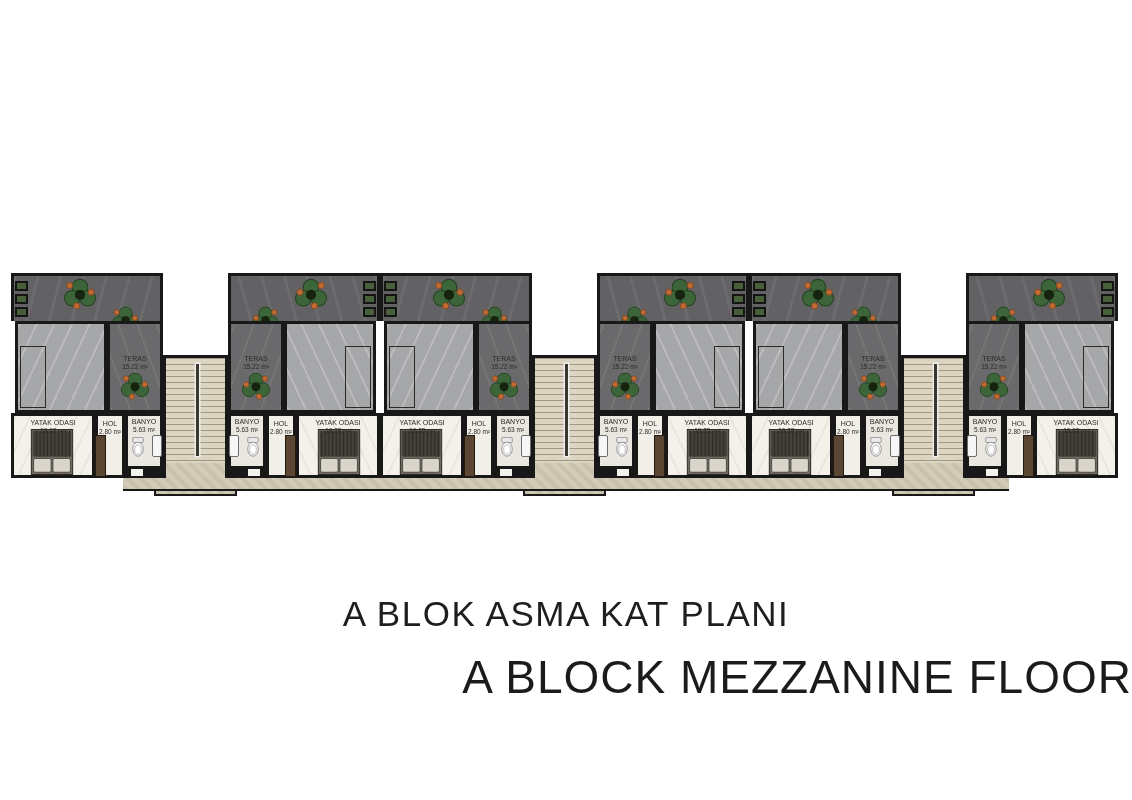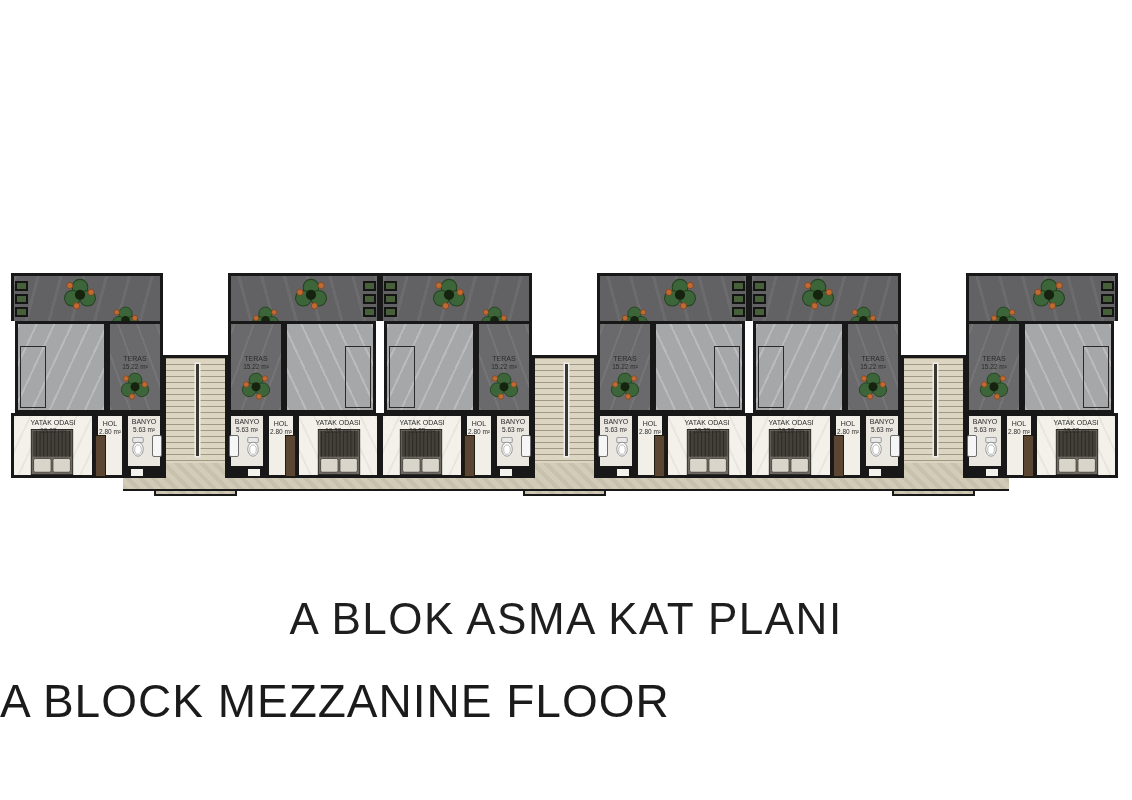--- a/index.html
+++ b/index.html
@@ -107,23 +107,23 @@
   }
   .walkway{
     position:absolute;left:112px;top:205px;width:886px;height:13px;box-sizing:border-box;
     background:#d2cbb8 repeating-linear-gradient(45deg,rgba(110,100,70,.10) 0 4px,transparent 4px 9px);
     border-bottom:2px solid #181818;
   }
 
   
   .titles{position:absolute;left:0;top:0;width:1132px;}
   .title-tr{position:absolute;left:0;top:594px;width:100%;text-align:center;
-    font-size:44px;letter-spacing:1.5px;color:#1e1e1e;}
-  .title-en{position:absolute;left:0;top:650px;width:100%;text-align:left;
-    font-size:46px;letter-spacing:1px;color:#1b1b1b;margin-top:24px;}
+    font-size:35px;letter-spacing:1.5px;color:#1e1e1e;}
+  .title-en{position:absolute;left:0;top:650px;width:100%;text-align:right;
+    font-size:46px;letter-spacing:1px;color:#1b1b1b;}
 </style>
 </head>
 <body>
 
 <svg width="0" height="0" style="position:absolute" aria-hidden="true">
   <defs>
     <g id="plantsym">
       <circle cx="10" cy="6" r="4.6" fill="#3c663a" stroke="#24411f" stroke-width="0.6"></circle>
       <circle cx="5.5" cy="12.5" r="4.6" fill="#3c663a" stroke="#24411f" stroke-width="0.6"></circle>
       <circle cx="14.5" cy="12.5" r="4.6" fill="#3c663a" stroke="#24411f" stroke-width="0.6"></circle>

